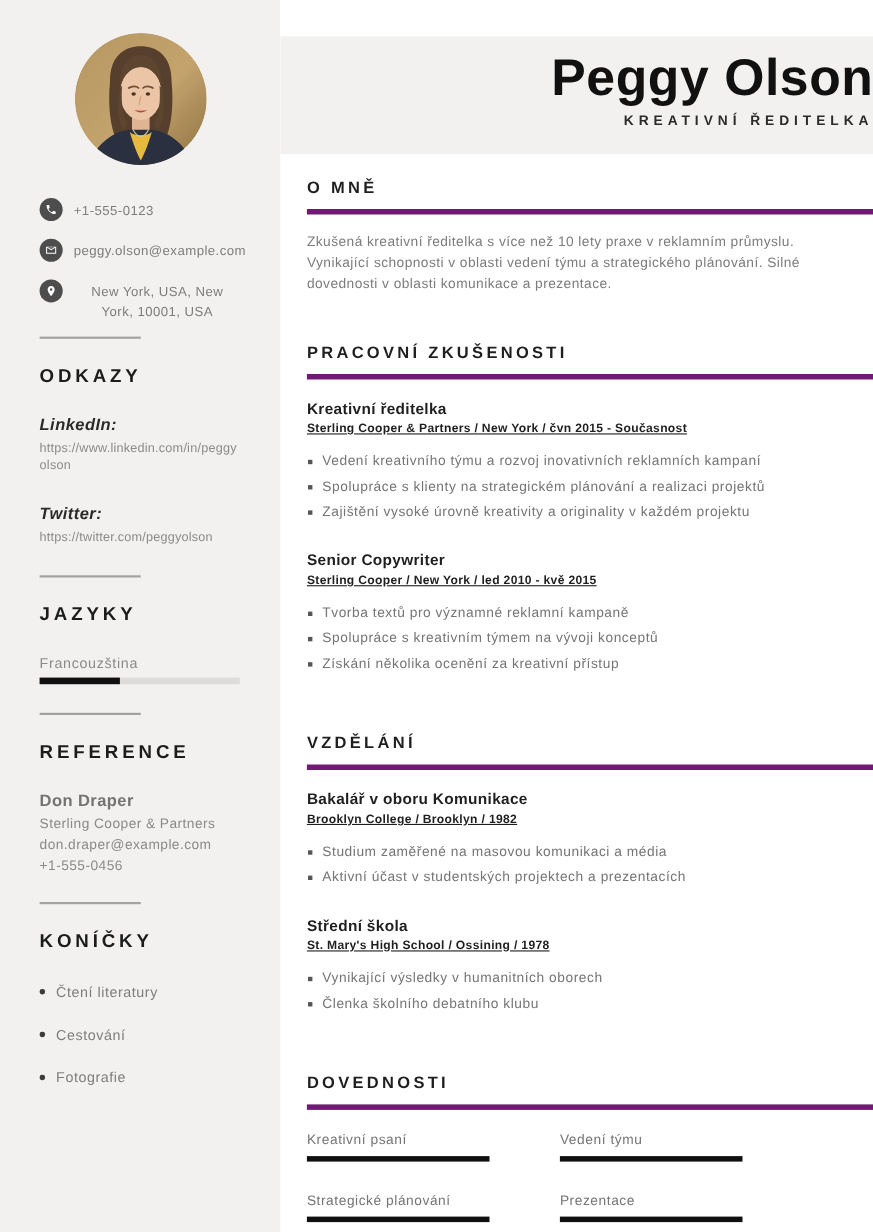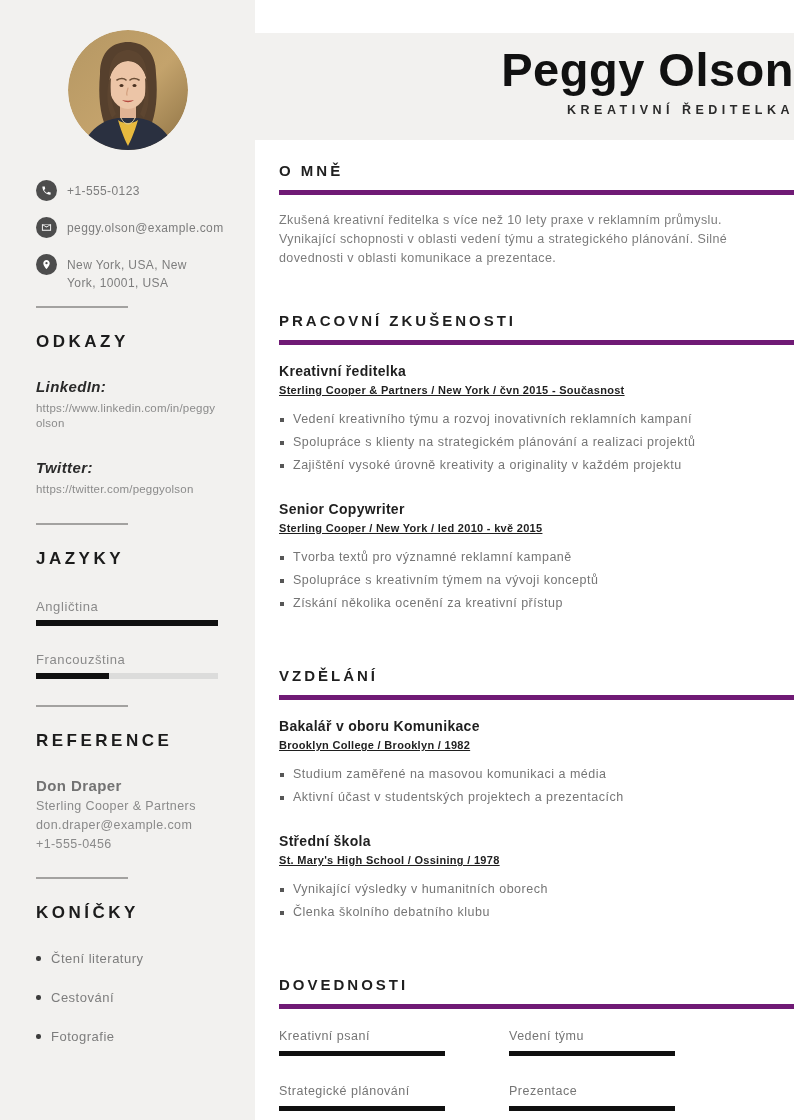--- a/index.html
+++ b/index.html
@@ -14,21 +14,21 @@
     padding:30px 36px 0 36px;
   }
   .photo-wrap { width:120px; height:120px; margin:0 auto; border-radius:50%; overflow:hidden; }
   .photo-wrap svg { display:block; }
   .contact { margin-top:30px; display:flex; flex-direction:column; gap:16px; }
   .contact-row { display:flex; align-items:flex-start; gap:10px; }
   .icon-badge {
     width:21px; height:21px; min-width:21px; border-radius:50%;
     background:#4d4d4d; display:flex; align-items:center; justify-content:center;
   }
-  .contact-text { font-size:12px; color:#7d7d7d; line-height:18px; padding-top:2px; letter-spacing:.4px; }
+  .contact-text { font-size:12px; color:#7d7d7d; line-height:18px; padding-top:2px; letter-spacing:.4px;text-align:center; }
   .side-divider { width:92px; border:none; border-top:2px solid #a3a2a0; margin-top:26px; }
   .side-divider.first { margin-top:14px; }
   .side-heading {
     margin-top:24px; font-size:17px; font-weight:700; letter-spacing:3.5px; color:#1c1c1c;
   }
   .link-label { margin-top:26px; font-size:15px; font-weight:700; color:#2a2a2a; letter-spacing:.4px;font-style:italic; }
   .link-label.second { margin-top:28px; }
   .link-url { margin-top:6px; font-size:11.5px; color:#8b8b8b; line-height:15px; word-break:break-all; letter-spacing:.2px; }
   .lang-item.l1 { margin-top:30px; }
   .lang-item.l2 { margin-top:26px; }
@@ -156,26 +156,20 @@
     <div class="link-label">LinkedIn:</div>
     <div class="link-url">https://www.linkedin.com/in/peggyolson</div>
   </div>
   <div>
     <div class="link-label second">Twitter:</div>
     <div class="link-url">https://twitter.com/peggyolson</div>
   </div>
 
   <hr class="side-divider">
   <h2 class="side-heading">JAZYKY</h2>
-  <div class="lang-item l1">
-    <div class="lang-name">Angličtina</div>
-    <div class="lang-bar">
-      <div class="lang-fill" style="width: 100%;"></div>
-    </div>
-  </div>
   <div class="lang-item l2">
     <div class="lang-name">Francouzština</div>
     <div class="lang-bar">
       <div class="lang-fill" style="width: 40%;"></div>
     </div>
   </div>
 
   <hr class="side-divider">
   <h2 class="side-heading">REFERENCE</h2>
   <div class="ref-name">Don Draper</div>

